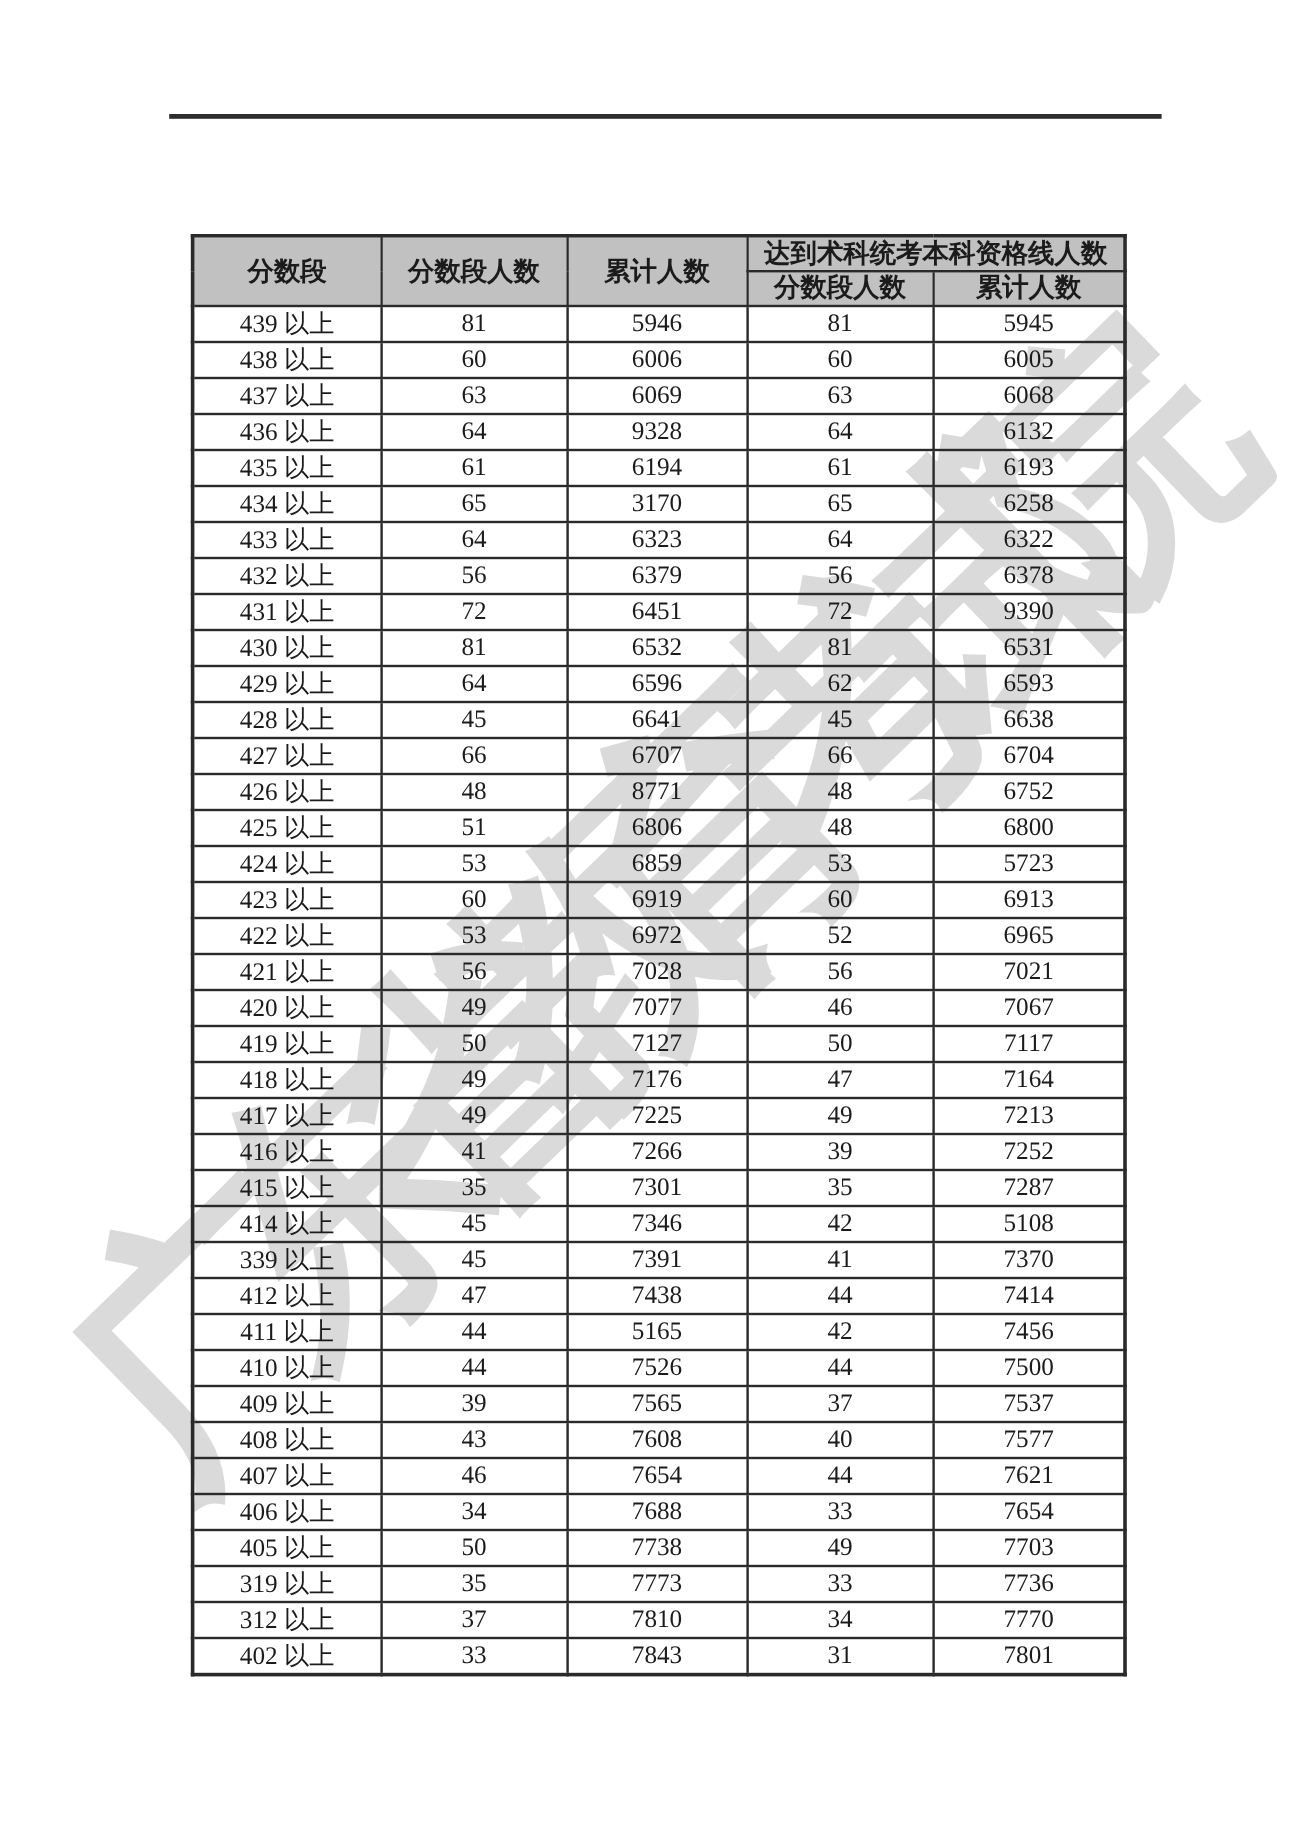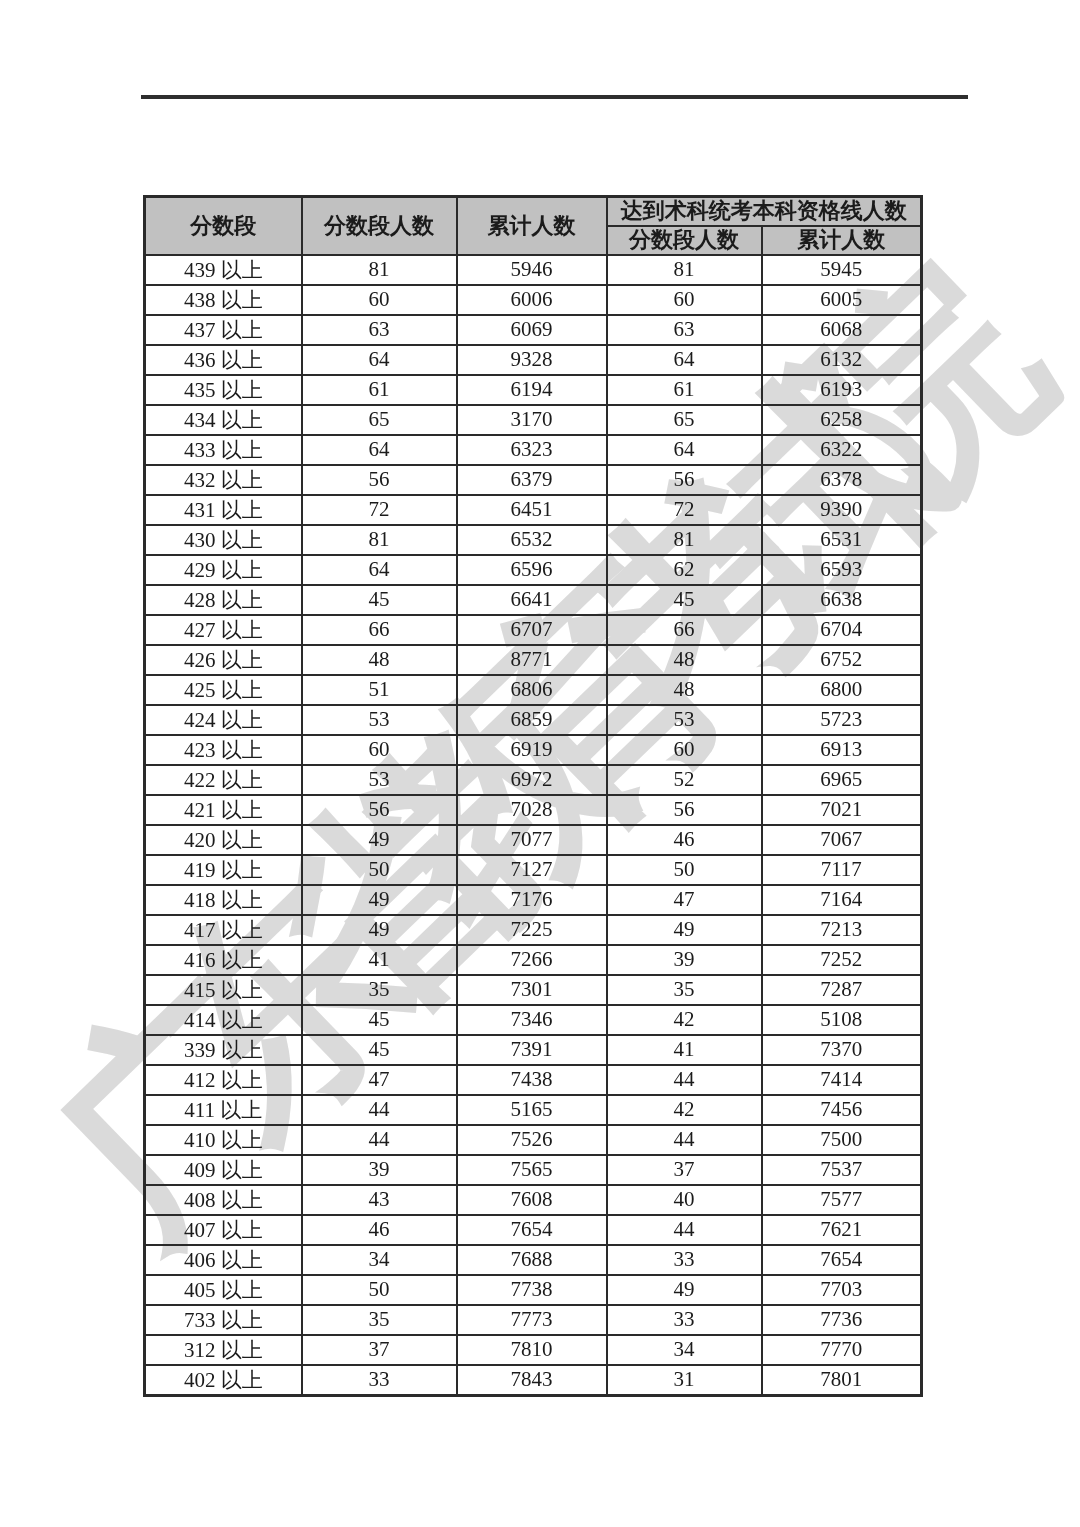--- a/index.html
+++ b/index.html
@@ -55,21 +55,21 @@
     z-index: 1;
   }
   .score-table th,
   .score-table td {
     border: 2px solid var(--border);
     text-align: center;
     vertical-align: middle;
     padding: 0;
     overflow: hidden;
   }
-  table.score-table { border: 3px solid var(--border); }
+  table.score-table { border: 3px solid var(--border); margin-left: 16px; }
   .score-table thead th {
     background: var(--header-bg);
     font-weight: bold;
     font-size: 22px;
     height: 29px;
     line-height: 1.1;
   }
   .score-table tbody td {
     font-size: 21px;
     height: 29.2px;
@@ -345,21 +345,21 @@
           <td>7654</td>
         </tr>
         <tr>
           <td>405 以上</td>
           <td>50</td>
           <td>7738</td>
           <td>49</td>
           <td>7703</td>
         </tr>
         <tr>
-          <td>733 以上</td>
+          <td>319 以上</td>
           <td>35</td>
           <td>7773</td>
           <td>33</td>
           <td>7736</td>
         </tr>
         <tr>
           <td>312 以上</td>
           <td>37</td>
           <td>7810</td>
           <td>34</td>

